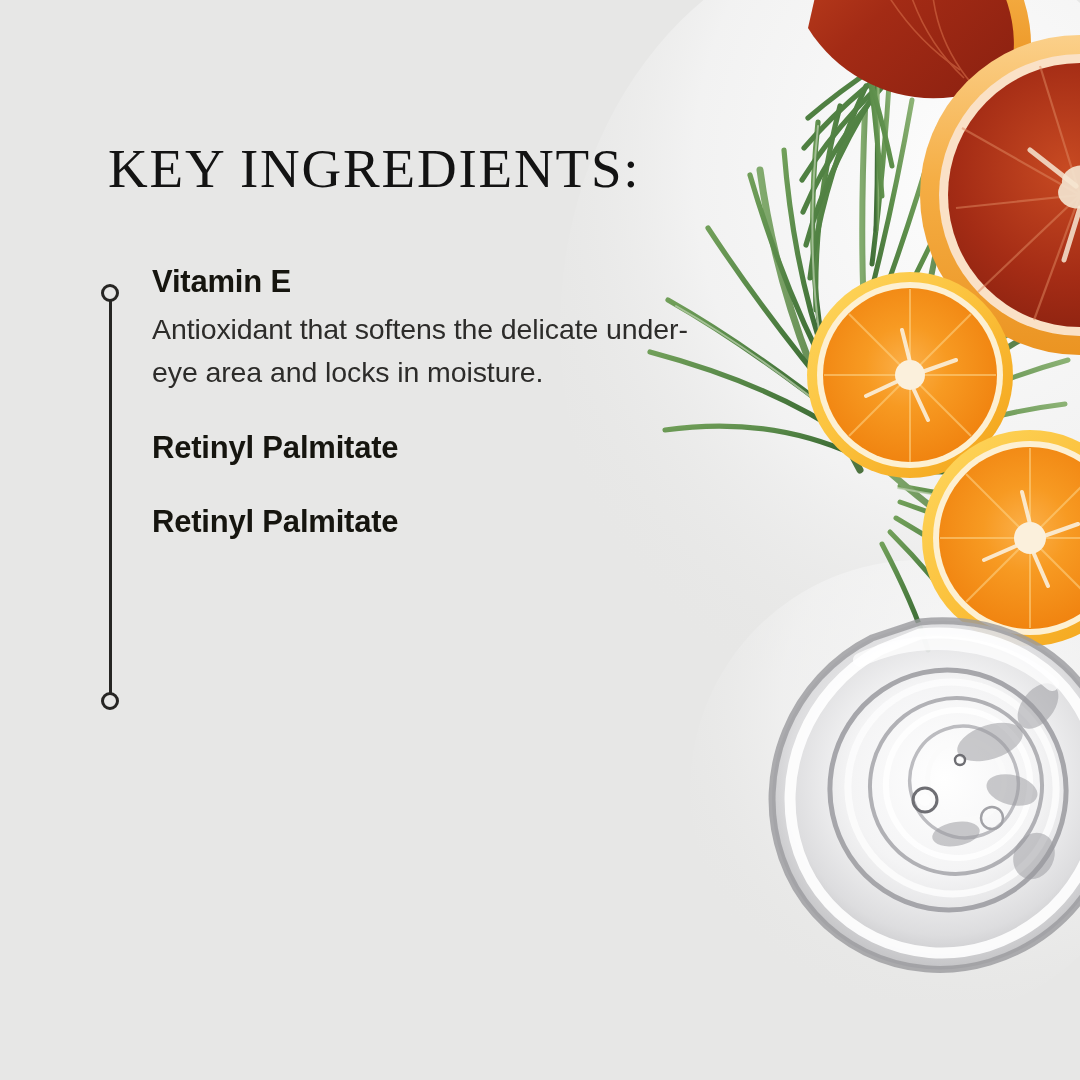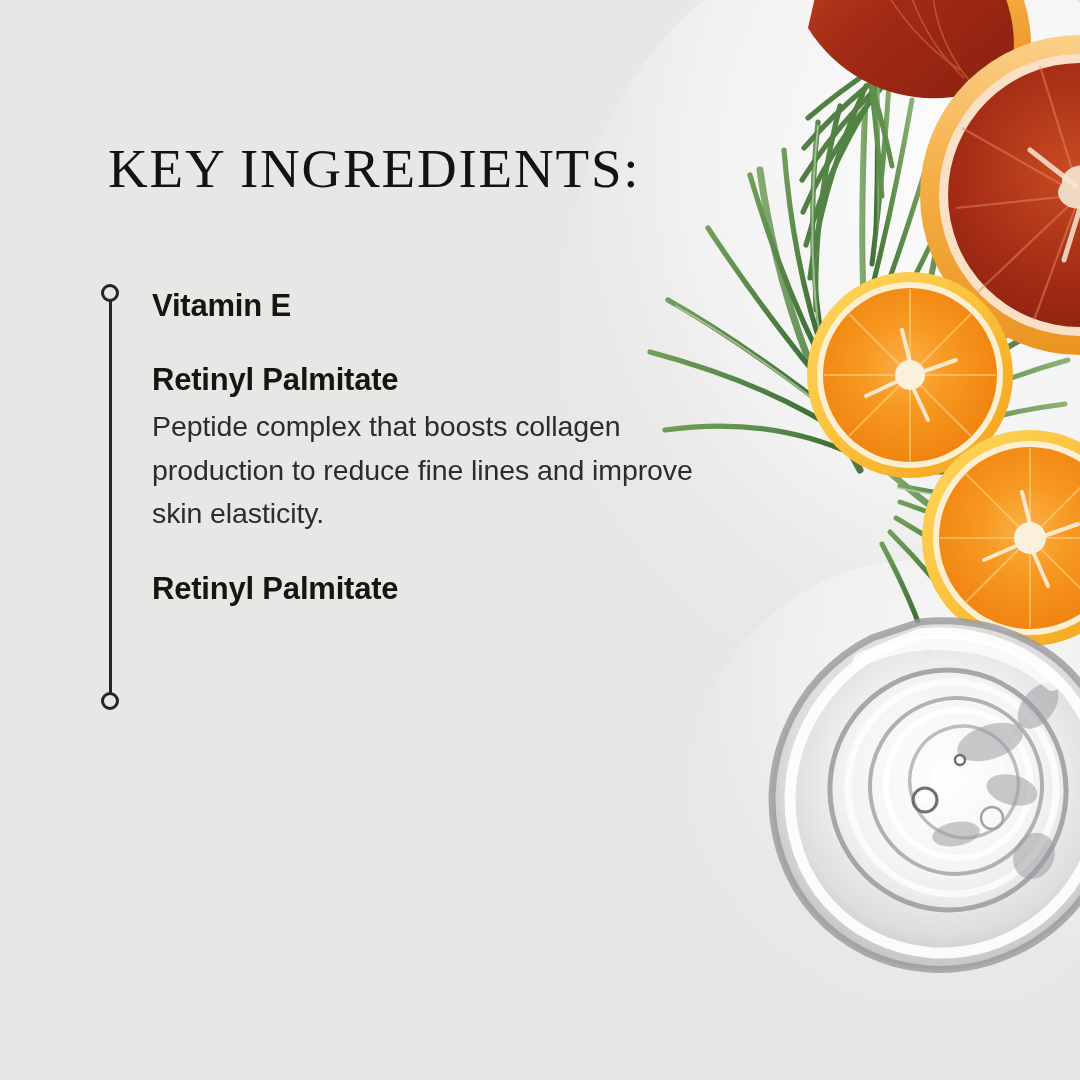--- a/index.html
+++ b/index.html
@@ -79,21 +79,20 @@
 
   
   .ingredients {
     position: absolute;
     left: 152px;
     top: 262px;
     width: 600px;
   }
   .ingredient {
     margin-bottom: 34px;
-    margin-top: 24px;
   }
   .ingredient:last-child { margin-bottom: 0; }
 
   .ing-name {
     font-family: "Liberation Sans", sans-serif;
     font-size: 31px;
     font-weight: 700;
     letter-spacing: -0.2px;
     color: #16150f;
     line-height: 1.28;
@@ -372,26 +371,26 @@
   <div class="timeline">
     <div class="rail-line"></div>
     <div class="rail-node top"></div>
     <div class="rail-node bottom"></div>
   </div>
 
   <div class="ingredients">
 
     <div class="ingredient">
       <p class="ing-name">Vitamin E</p>
-    </div>
-
-    <div class="ingredient">
-      <p class="ing-name">Retinyl Palmitate</p>
-      <p class="ing-desc">Peptide complex that boosts collagen production to reduce fine lines and improve skin elasticity.</p>
+      <p class="ing-desc">Antioxidant that softens the delicate under-eye area and locks in moisture.</p>
     </div>
 
     <div class="ingredient">
       <p class="ing-name">Retinyl Palmitate</p>
     </div>
 
+    <div class="ingredient">
+      <p class="ing-name">Retinyl Palmitate</p>
+    </div>
+
   </div>
 
 </div>
 
 </body></html>

